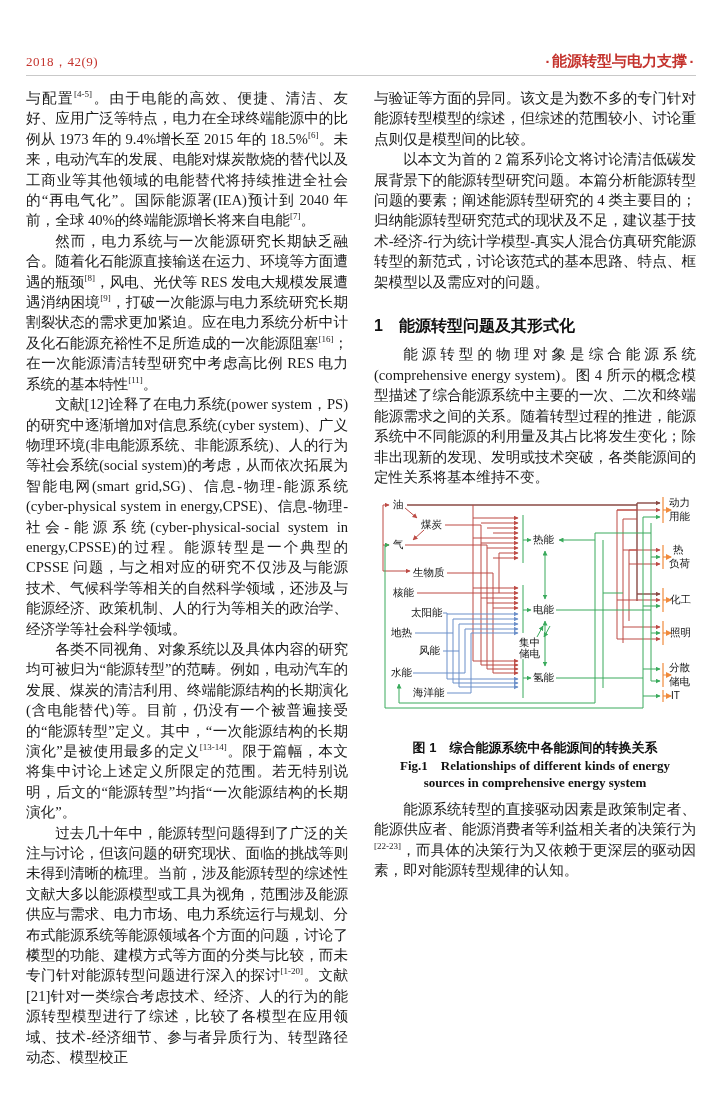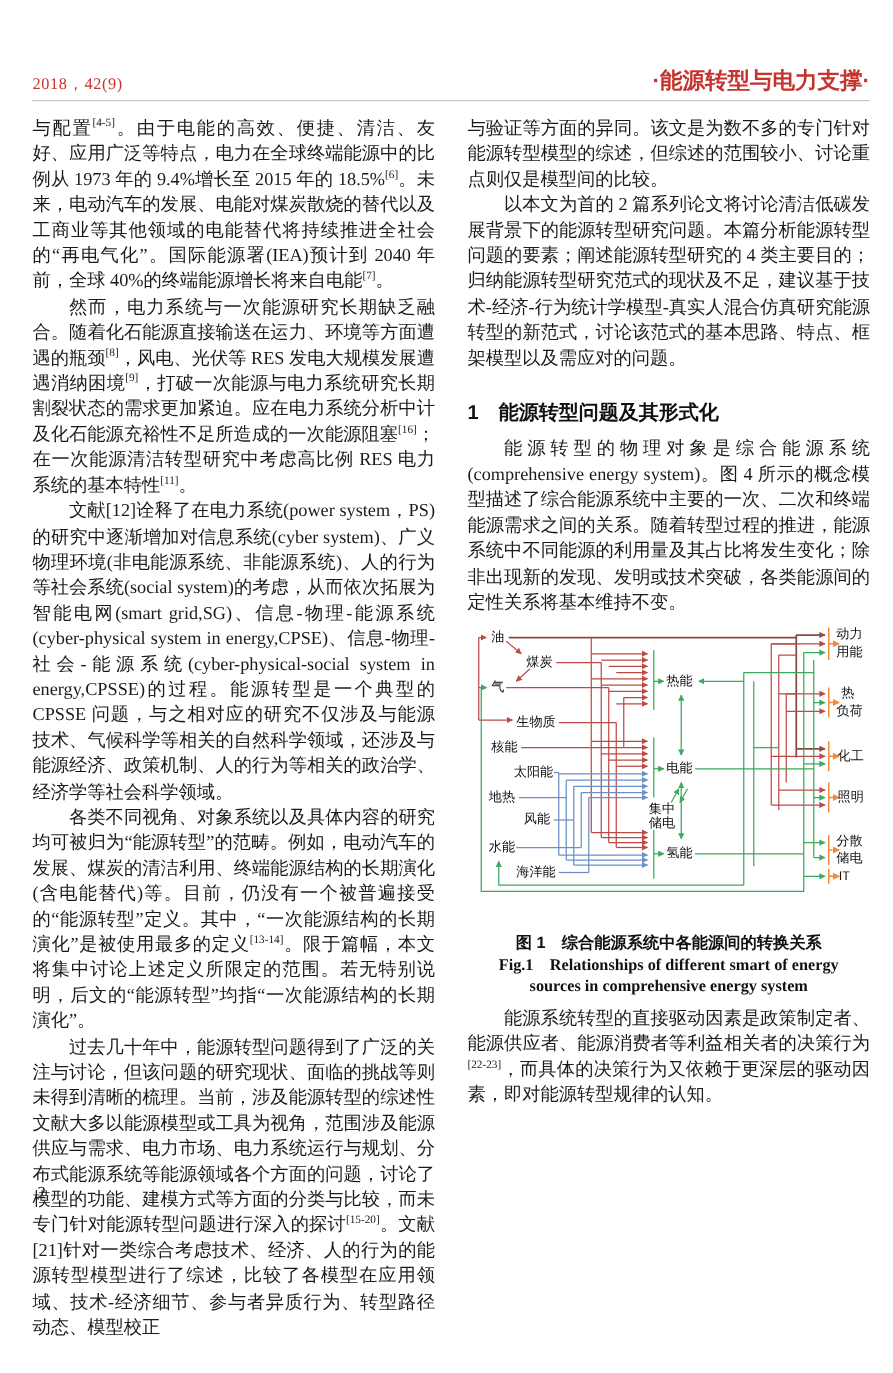--- a/index.html
+++ b/index.html
@@ -2,21 +2,21 @@
 <html style="--accent: #c4332d; --ink: #1a1a1a; --rule: #c9c9c9; --fossil: #bd4b45; --renewable: #6b8fc9; --green: #3aaa5c; --orange: #f08a3c; --darkfuel: #8a4a45;"><head>
 <meta charset="utf-8">
 <style>
   html,body{margin:0;padding:0;background:#ffffff;}
   body{width:714px;height:1098px;overflow:hidden;position:relative;
        font-family:"Liberation Serif","DejaVu Serif",serif;color:var(--ink,#1a1a1a);}
   .page{position:relative;width:714px;height:976px;}
   .pg-header{display:flex;justify-content:space-between;align-items:flex-end;
              padding:52px 18px 4px 26px;font-size:13px;}
   .issue{color:var(--accent,#c4332d);letter-spacing:.5px;}
-  .col-title{color:var(--accent,#c4332d);font-weight:bold;font-family:Liberation Sans, sans-serif;font-size:18px;}
+  .col-title{color:var(--accent,#c4332d);font-weight:bold;font-family:Liberation Mono, monospace;font-size:15px;}
   .header-rule{border:none;border-top:1px solid var(--rule,#c9c9c9);margin:0 18px 0 26px;}
   .columns{display:flex;gap:26px;padding:12px 18px 0 26px;}
   .col{width:322px;font-size:14.6px;line-height:20.4px;text-align:justify;}
   .col p{margin:0;text-indent:2em;}
   .col p.cont{text-indent:0;}
   sup{font-size:9px;line-height:0;vertical-align:super;}
   h2.sec{font-family:"Liberation Sans","DejaVu Sans",sans-serif;font-weight:bold;
          font-size:16px;margin:24px 0 8px 0;text-indent:0;color:#111;}
   h2.sec .gap{display:inline-block;width:1em;}
   figure{margin:6px 0 8px 0;}
@@ -46,21 +46,21 @@
   </div>
   <hr class="header-rule">
 
   <div class="columns">
 
     <section class="col">
       <p class="cont">与配置<sup>[4-5]</sup>。由于电能的高效、便捷、清洁、友好、应用广泛等特点，电力在全球终端能源中的比例从 1973 年的 9.4%增长至 2015 年的 18.5%<sup>[6]</sup>。未来，电动汽车的发展、电能对煤炭散烧的替代以及工商业等其他领域的电能替代将持续推进全社会的“再电气化”。国际能源署(IEA)预计到 2040 年前，全球 40%的终端能源增长将来自电能<sup>[7]</sup>。</p>
       <p>然而，电力系统与一次能源研究长期缺乏融合。随着化石能源直接输送在运力、环境等方面遭遇的瓶颈<sup>[8]</sup>，风电、光伏等 RES 发电大规模发展遭遇消纳困境<sup>[9]</sup>，打破一次能源与电力系统研究长期割裂状态的需求更加紧迫。应在电力系统分析中计及化石能源充裕性不足所造成的一次能源阻塞<sup>[16]</sup>；在一次能源清洁转型研究中考虑高比例 RES 电力系统的基本特性<sup>[11]</sup>。</p>
       <p>文献[12]诠释了在电力系统(power system，PS)的研究中逐渐增加对信息系统(cyber system)、广义物理环境(非电能源系统、非能源系统)、人的行为等社会系统(social system)的考虑，从而依次拓展为智能电网(smart grid,SG)、信息-物理-能源系统(cyber-physical system in energy,CPSE)、信息-物理-社会-能源系统(cyber-physical-social system in energy,CPSSE)的过程。能源转型是一个典型的 CPSSE 问题，与之相对应的研究不仅涉及与能源技术、气候科学等相关的自然科学领域，还涉及与能源经济、政策机制、人的行为等相关的政治学、经济学等社会科学领域。</p>
       <p>各类不同视角、对象系统以及具体内容的研究均可被归为“能源转型”的范畴。例如，电动汽车的发展、煤炭的清洁利用、终端能源结构的长期演化(含电能替代)等。目前，仍没有一个被普遍接受的“能源转型”定义。其中，“一次能源结构的长期演化”是被使用最多的定义<sup>[13-14]</sup>。限于篇幅，本文将集中讨论上述定义所限定的范围。若无特别说明，后文的“能源转型”均指“一次能源结构的长期演化”。</p>
-      <p>过去几十年中，能源转型问题得到了广泛的关注与讨论，但该问题的研究现状、面临的挑战等则未得到清晰的梳理。当前，涉及能源转型的综述性文献大多以能源模型或工具为视角，范围涉及能源供应与需求、电力市场、电力系统运行与规划、分布式能源系统等能源领域各个方面的问题，讨论了模型的功能、建模方式等方面的分类与比较，而未专门针对能源转型问题进行深入的探讨<sup>[15-20]</sup>。文献[21]针对一类综合考虑技术、经济、人的行为的能源转型模型进行了综述，比较了各模型在应用领域、技术-经济细节、参与者异质行为、转型路径动态、模型校正</p>
+      <p>过去几十年中，能源转型问题得到了广泛的关注与讨论，但该问题的研究现状、面临的挑战等则未得到清晰的梳理。当前，涉及能源转型的综述性文献大多以能源模型或工具为视角，范围涉及能源供应与需求、电力市场、电力系统运行与规划、分布式能源系统等能源领域各个方面的问题，讨论了模型的功能、建模方式等方面的分类与比较，而未专门针对能源转型问题进行深入的探讨<sup>[1-20]</sup>。文献[21]针对一类综合考虑技术、经济、人的行为的能源转型模型进行了综述，比较了各模型在应用领域、技术-经济细节、参与者异质行为、转型路径动态、模型校正</p>
     </section>
 
     <section class="col">
       <p class="cont">与验证等方面的异同。该文是为数不多的专门针对能源转型模型的综述，但综述的范围较小、讨论重点则仅是模型间的比较。</p>
       <p>以本文为首的 2 篇系列论文将讨论清洁低碳发展背景下的能源转型研究问题。本篇分析能源转型问题的要素；阐述能源转型研究的 4 类主要目的；归纳能源转型研究范式的现状及不足，建议基于技术-经济-行为统计学模型-真实人混合仿真研究能源转型的新范式，讨论该范式的基本思路、特点、框架模型以及需应对的问题。</p>
 
       <h2 class="sec"><span>1</span><span class="gap"></span><span>能源转型问题及其形式化</span></h2>
 
       <p>能源转型的物理对象是综合能源系统(comprehensive energy system)。图 4 所示的概念模型描述了综合能源系统中主要的一次、二次和终端能源需求之间的关系。随着转型过程的推进，能源系统中不同能源的利用量及其占比将发生变化；除非出现新的发现、发明或技术突破，各类能源间的定性关系将基本维持不变。</p>
 
@@ -232,21 +232,21 @@
             <text x="293" y="107" dominant-baseline="middle">化工</text>
             <text x="293" y="140" dominant-baseline="middle">照明</text>
             <text x="292" y="175" dominant-baseline="middle">分散</text>
             <text x="292" y="189" dominant-baseline="middle">储电</text>
             <text x="294" y="203" class="en" dominant-baseline="middle">IT</text>
           </g>
         </svg>
         </div>
         <figcaption>
           <div class="cap-zh">图 1　综合能源系统中各能源间的转换关系</div>
-          <div class="cap-en">Fig.1　Relationships of different smart of energy</div>
+          <div class="cap-en">Fig.1　Relationships of different kinds of energy</div>
           <div class="cap-en">sources in comprehensive energy system</div>
         </figcaption>
       </figure>
 
       <p>能源系统转型的直接驱动因素是政策制定者、能源供应者、能源消费者等利益相关者的决策行为<sup>[22-23]</sup>，而具体的决策行为又依赖于更深层的驱动因素，即对能源转型规律的认知。</p>
     </section>
 
   </div>
 
   <div class="pg-footer">2</div>

